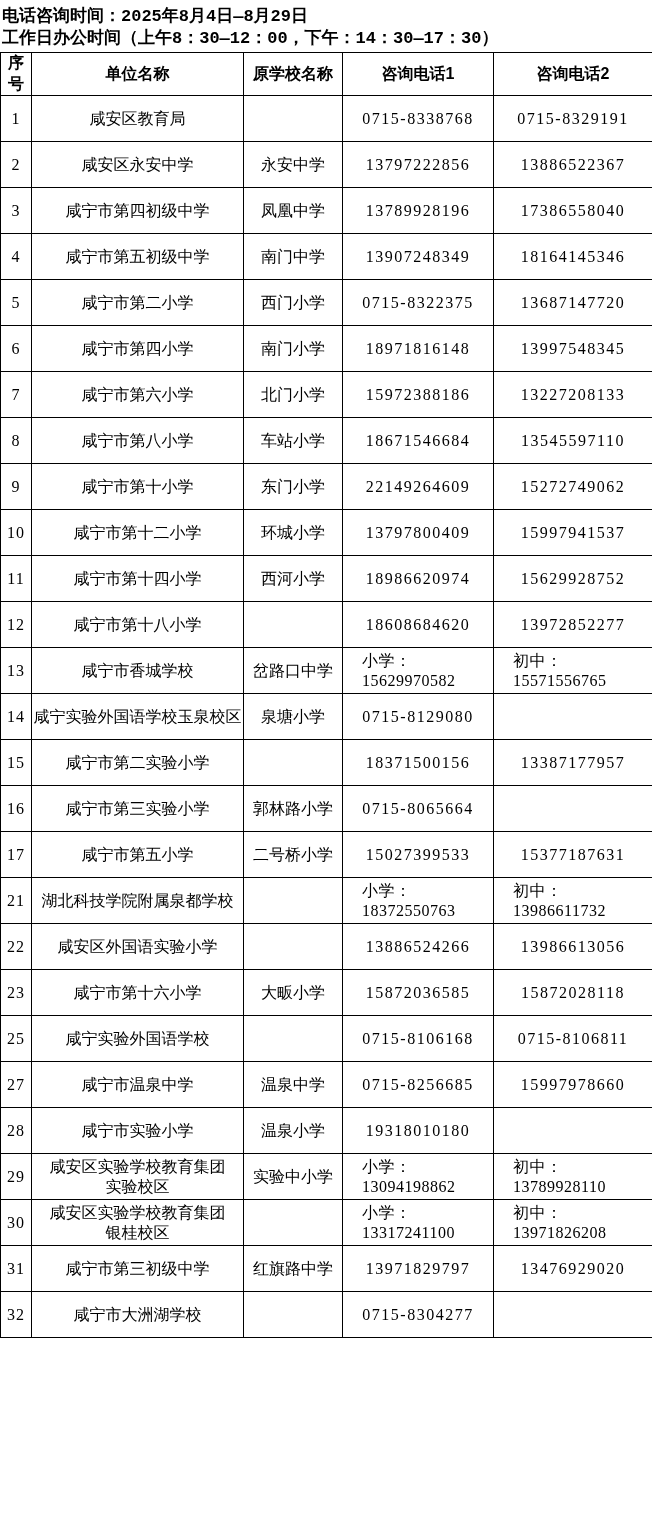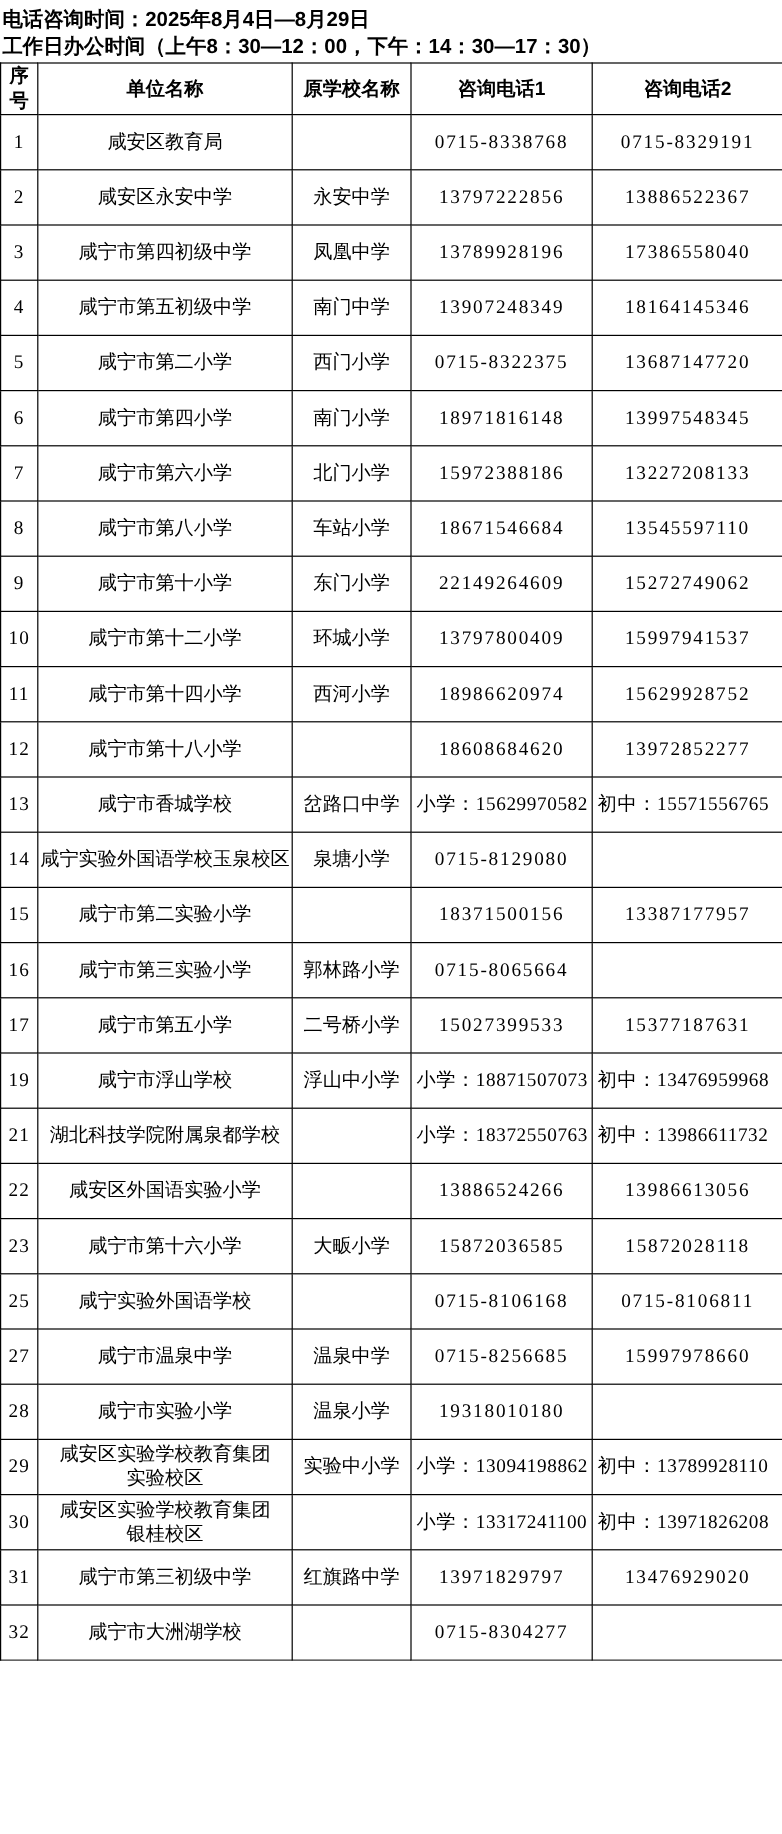--- a/index.html
+++ b/index.html
@@ -9,21 +9,21 @@
     color: #000000;
     width: 652px;
     font-family: "Liberation Serif", serif;
   }
   .page {
     width: 652px;
     overflow: hidden;
   }
   .title-block {
     padding: 6px 0 0 2px;
-    font-family: Liberation Sans, sans-serif;
+    font-family: Liberation Mono, monospace;
     font-weight: bold;
     font-size: 17px;
     line-height: 22px;
     white-space: nowrap;
   }
   table.contact-table {
     border-collapse: collapse;
     table-layout: fixed;
     width: 652px;
     margin-top: 2px;
@@ -60,21 +60,21 @@
   td.cell-orig {
     font-size: 15px;
     padding: 0 1px;
   }
   td.cell-phone {
     letter-spacing: 1.5px;
     font-size: 15px;
   }
   td.cell-phone.left {
     text-align: left;
-    padding-left: 4px;
+    padding-left: 19px;
     letter-spacing: 0.5px;
   }
 </style>
 </head>
 <body>
 
 <div class="page">
   <div class="title-block">
     <div>电话咨询时间：2025年8月4日—8月29日</div>
     <div>工作日办公时间（上午8：30—12：00，下午：14：30—17：30）</div>
@@ -211,27 +211,20 @@
           <td class="cell-phone"></td>
         </tr>
         <tr>
           <td class="cell-no">17</td>
           <td class="cell-unit">咸宁市第五小学</td>
           <td class="cell-orig">二号桥小学</td>
           <td class="cell-phone">15027399533</td>
           <td class="cell-phone">15377187631</td>
         </tr>
         <tr>
-          <td class="cell-no">19</td>
-          <td class="cell-unit">咸宁市浮山学校</td>
-          <td class="cell-orig">浮山中小学</td>
-          <td class="cell-phone left">小学：18871507073</td>
-          <td class="cell-phone left">初中：13476959968</td>
-        </tr>
-        <tr>
           <td class="cell-no">21</td>
           <td class="cell-unit">湖北科技学院附属泉都学校</td>
           <td class="cell-orig"></td>
           <td class="cell-phone left">小学：18372550763</td>
           <td class="cell-phone left">初中：13986611732</td>
         </tr>
         <tr>
           <td class="cell-no">22</td>
           <td class="cell-unit">咸安区外国语实验小学</td>
           <td class="cell-orig"></td>

